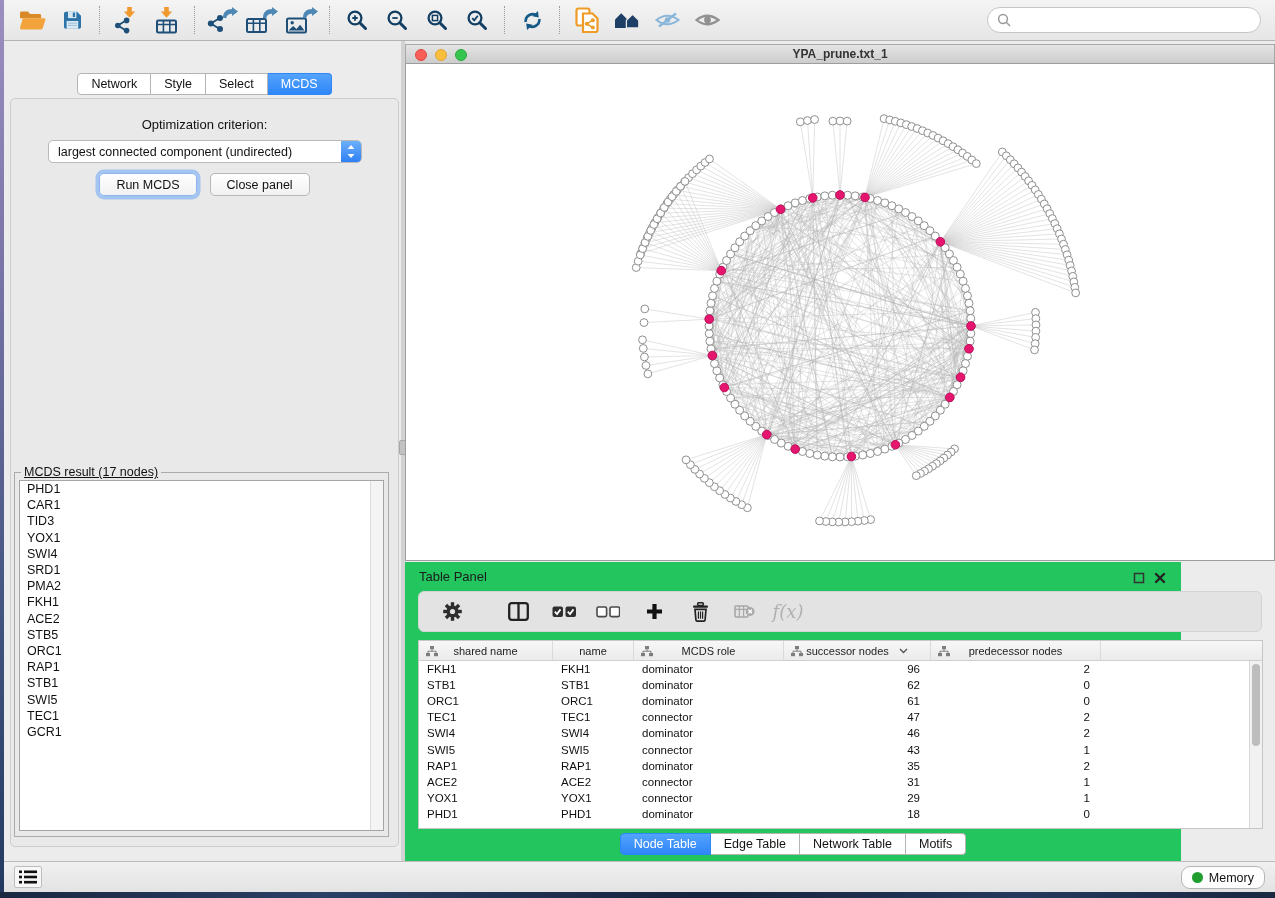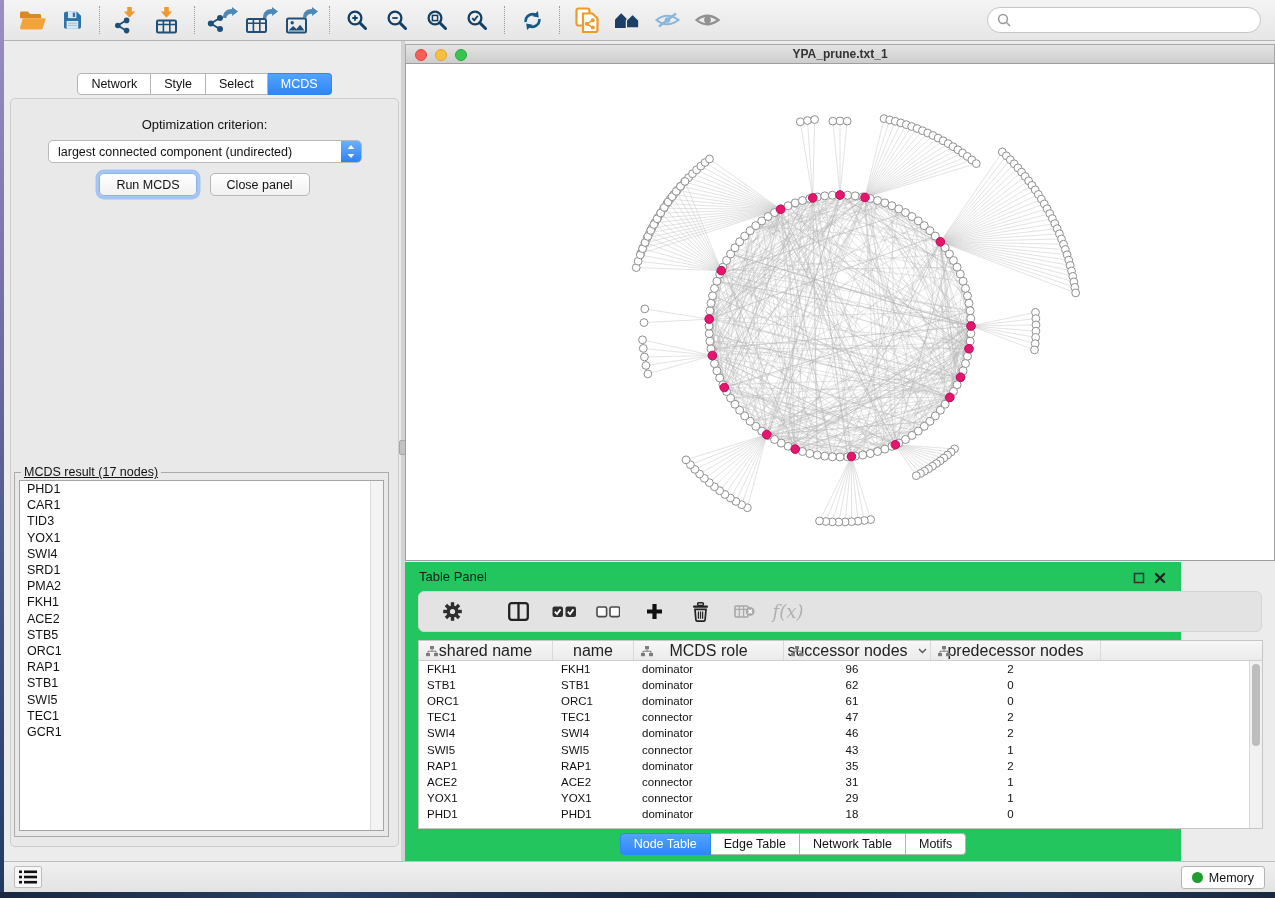--- a/index.html
+++ b/index.html
@@ -91,42 +91,42 @@
     display:flex; align-items:center; gap:0; padding-left:14px; }
   .tpi { width:38px; height:32px; display:flex; align-items:center; justify-content:center;
     background:transparent; border:none; }
   .fx-label { font-family:"DejaVu Serif", serif; font-style:italic; font-size:18px; color:#b0b0b0; }
 
   .tbl { position:absolute; left:13px; top:78px; width:845px; height:189px; background:#fff;
     border:1px solid #c6c6c6; overflow:hidden; }
   .thead { display:flex; height:20px; background:linear-gradient(#f7f7f7,#ebebeb);
     border-bottom:1px solid #cfcfcf; }
   .th { position:relative; display:flex; align-items:center; justify-content:center; gap:6px;
-    font-size:16px; color:#222; border-right:1px solid #dadada; }
+    font-size:11px; color:#222; border-right:1px solid #dadada; }
   .th .tree { position:absolute; left:7px; top:5px; }
   .th .sortch { margin-left:4px; }
   .c0 { width:134px; } .c1 { width:81px; } .c2 { width:150px; } .c3 { width:147px; } .c4 { width:170px; }
   .cf { flex:1; border-right:none; }
   .trow { display:flex; height:16.1px; align-items:center; }
   .tcell { font-size:11.5px; color:#111; overflow:hidden; white-space:nowrap; }
-  .tcell.l { padding-left:8px; text-align:left; } .tcell.r { padding-right:11px; text-align:center; }
+  .tcell.l { padding-left:8px; text-align:left; } .tcell.r { padding-right:11px; text-align:right; }
   .tbl-scroll { position:absolute; right:0; top:20px; bottom:0; width:13px;
     background:#f1f1f1; border-left:1px solid #d8d8d8; }
   .tbl-thumb { position:absolute; left:2px; right:2px; top:3px; height:82px;
     background:#bdbdbd; border-radius:5px; }
   .tp-tabs { position:absolute; left:0; top:271px; width:100%; display:flex; justify-content:center; }
 
   
   .status-bar { position:absolute; left:0; top:861px; width:1271px; height:31px;
     background:linear-gradient(#f0f0f0,#e3e3e3); border-top:1px solid #bdbdbd; }
   .list-btn { position:absolute; left:10px; top:4px; width:28px; height:22px;
     background:#f7f7f7; border:1px solid #bdbdbd; border-radius:2px;
     display:flex; align-items:center; justify-content:center; }
   .memory-btn { position:absolute; right:10px; top:4px; height:23px; padding:0 10px;
-    background:#fdfdfd; border:1px solid #b5b5b5; border-radius:3px;
+    background:#fdfdfd; border:1px solid #b5b5b5; border-radius:9px;
     display:flex; align-items:center; gap:6px; font-size:12.5px; color:#111; font-family:inherit; }
   .mem-dot { width:11px; height:11px; border-radius:50%; background:#1f9d2f; }
 </style>
 </head>
 <body>
 
 <div class="wall-left"></div>
 
 <div class="app">
 

